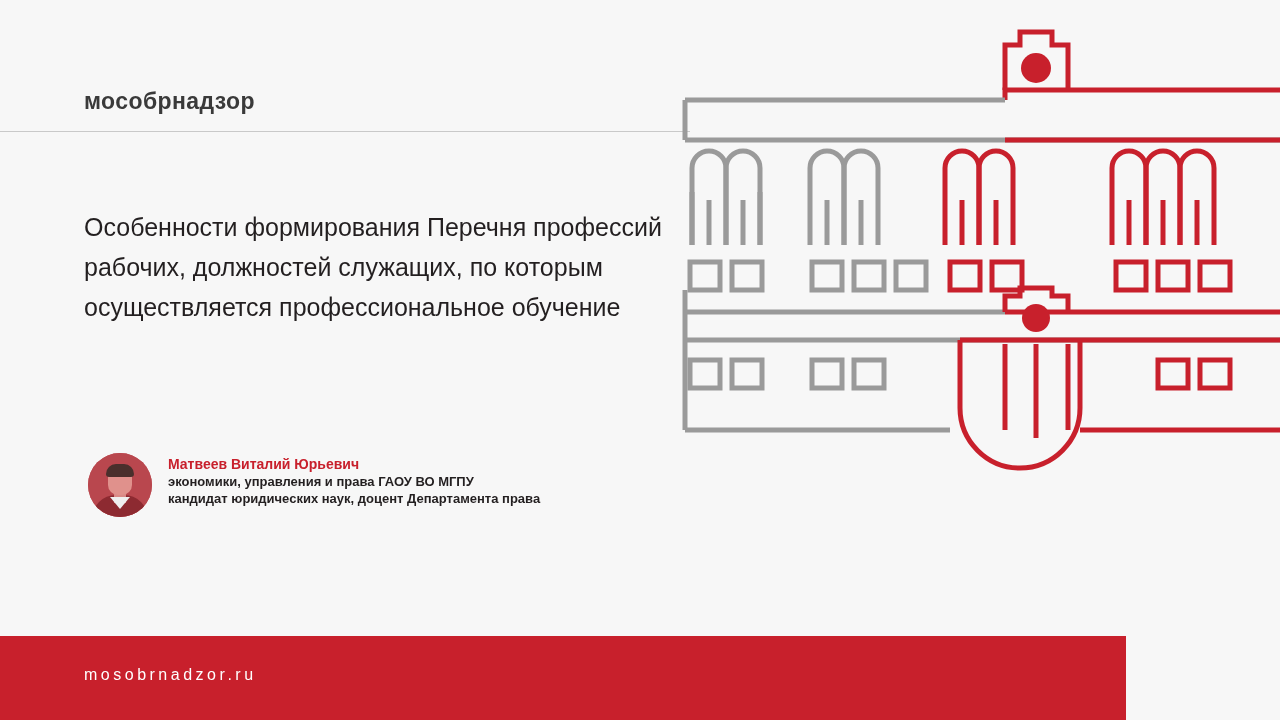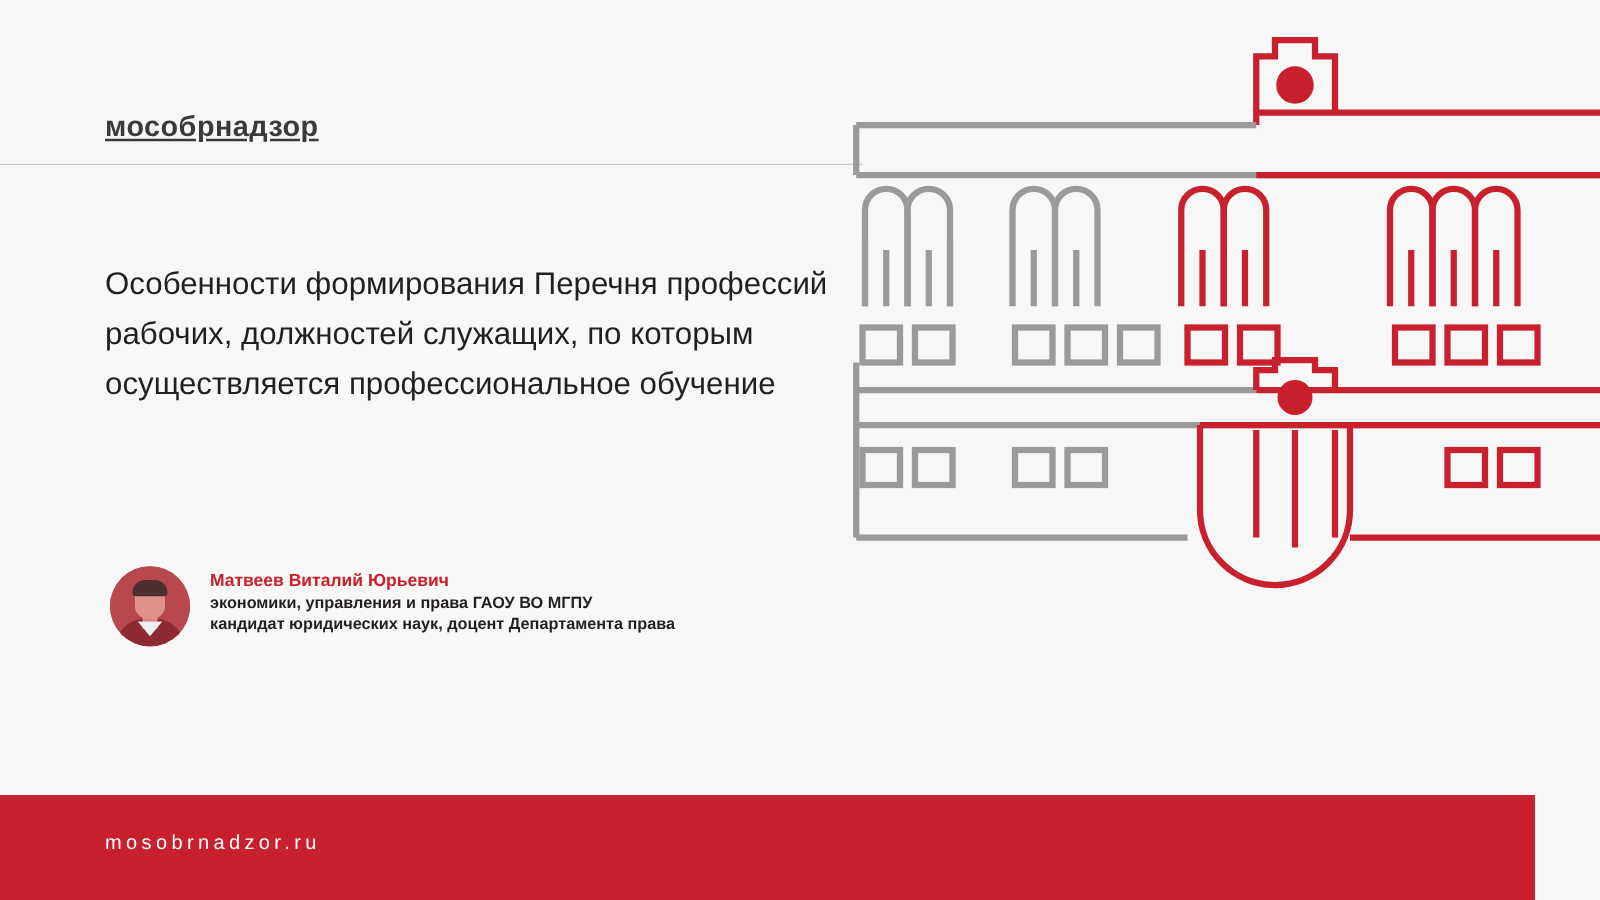--- a/index.html
+++ b/index.html
@@ -28,21 +28,20 @@
   }
 
   .brand {
     position: absolute;
     left: 84px;
     top: 88px;
     font-size: 23px;
     font-weight: 700;
     letter-spacing: 0.4px;
     color: #3a3a3a;
-    text-decoration: underline;
   }
 
   .kicker {
     position: absolute;
     left: 84px;
     top: 157px;
     font-size: 33px;
     font-weight: 700;
     color: #c8202c;
     letter-spacing: 0.2px;
@@ -142,21 +141,21 @@
     color: #231f20;
     line-height: 17px;
     max-width: 470px;
   }
 
   
   .footer {
     position: absolute;
     left: 0;
     bottom: 0;
-    width: 1228px;
+    width: 1126px;
     height: 84px;
     background: #c8202c;
   }
   .footer-url {
     position: absolute;
     left: 84px;
     top: 30px;
     font-size: 16px;
     letter-spacing: 3.5px;
     color: #ffffff;

